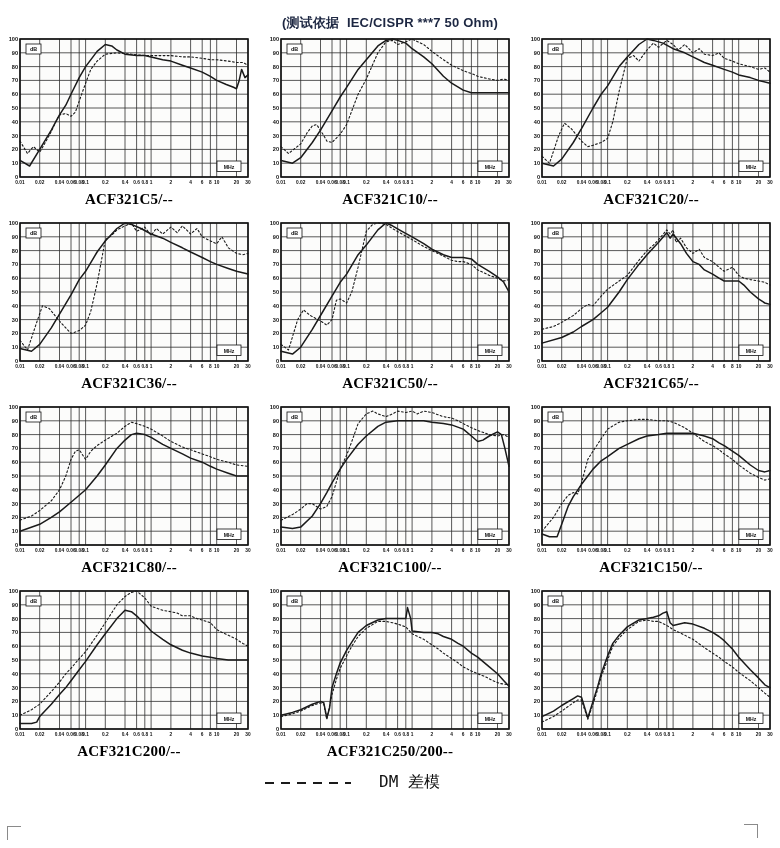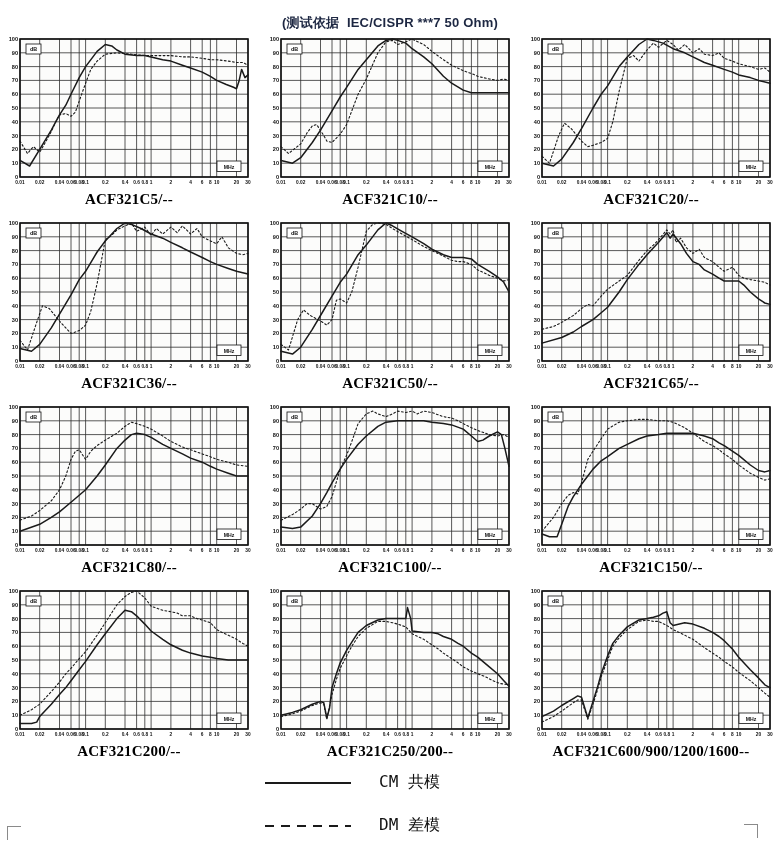--- a/index.html
+++ b/index.html
@@ -889,29 +889,24 @@
         <line x1="245.0" x2="245.0" y1="6" y2="144" stroke="#2e2e2e" stroke-width="0.8"></line>
         <text x="245.0" y="151" text-anchor="middle" font-size="4.8" font-weight="bold" fill="#111" font-family="Liberation Sans, sans-serif">30</text>
         <rect x="17" y="6" width="228" height="138" fill="none" stroke="#111111" stroke-width="1.6"></rect>
         <rect x="23" y="11" width="15" height="10" fill="#fff" stroke="#111111" stroke-width="0.8"></rect>
         <text x="30.5" y="18.4" text-anchor="middle" font-size="5.4" font-weight="bold" fill="#111" font-family="Liberation Sans, sans-serif">dB</text>
         <rect x="214" y="128" width="24" height="10.5" fill="#fff" stroke="#111111" stroke-width="0.8"></rect>
         <text x="226" y="135.8" text-anchor="middle" font-size="5.2" font-weight="bold" fill="#111" font-family="Liberation Sans, sans-serif">MHz</text>
         <polyline points="17.0,137.1 28.5,131.6 36.7,126.1 48.3,117.8 52.7,115.0 56.5,115.0 62.8,134.3 68.0,119.2 72.4,105.4 76.2,91.6 82.6,75.0 87.8,61.2 94.1,52.9 102.3,44.6 113.9,36.4 122.0,35.0 128.4,36.4 133.6,36.4 141.8,40.5 148.1,44.6 159.7,50.2 167.9,54.3 179.4,62.6 187.6,68.1 194.0,72.2 199.2,76.4 207.4,81.9 213.7,87.4 225.3,95.7 233.5,102.6 239.8,108.1 245.0,112.3" fill="none" stroke="#1a1a1a" stroke-width="1.1" stroke-linejoin="round" stroke-linecap="round" stroke-dasharray="1.8 2.3"></polyline>
         <polyline points="17.0,131.6 28.5,126.1 36.7,120.5 48.3,113.6 52.7,110.9 56.5,112.3 62.8,133.0 68.0,116.4 72.4,102.6 76.2,88.8 82.6,70.9 87.8,58.4 94.1,50.2 102.3,41.9 113.9,35.0 122.0,33.6 128.4,32.2 133.6,30.8 138.0,28.1 141.8,26.7 145.1,37.7 148.1,40.5 159.7,37.7 167.9,39.1 179.4,43.3 187.6,47.4 194.0,51.5 199.2,55.7 207.4,64.0 213.7,72.2 225.3,84.7 233.5,92.9 239.8,99.8 245.0,102.6" fill="none" stroke="#1a1a1a" stroke-width="1.5" stroke-linejoin="round" stroke-linecap="round"></polyline>
       </svg>
-    <div class="chart-title">ACF321C600/900/1200/1600--</div>
   </div>
 </div>
 
 <div class="legend">
-  <div class="legend-row">
-    <span class="legend-line solid"></span>
-    <span class="legend-label">CM 共模</span>
-  </div>
   <div class="legend-row">
     <span class="legend-line dashed"></span>
     <span class="legend-label">DM 差模</span>
   </div>
 </div>
 
 <div class="crop-mark bl"></div>
 <div class="crop-mark br"></div>
 
 </body></html>

